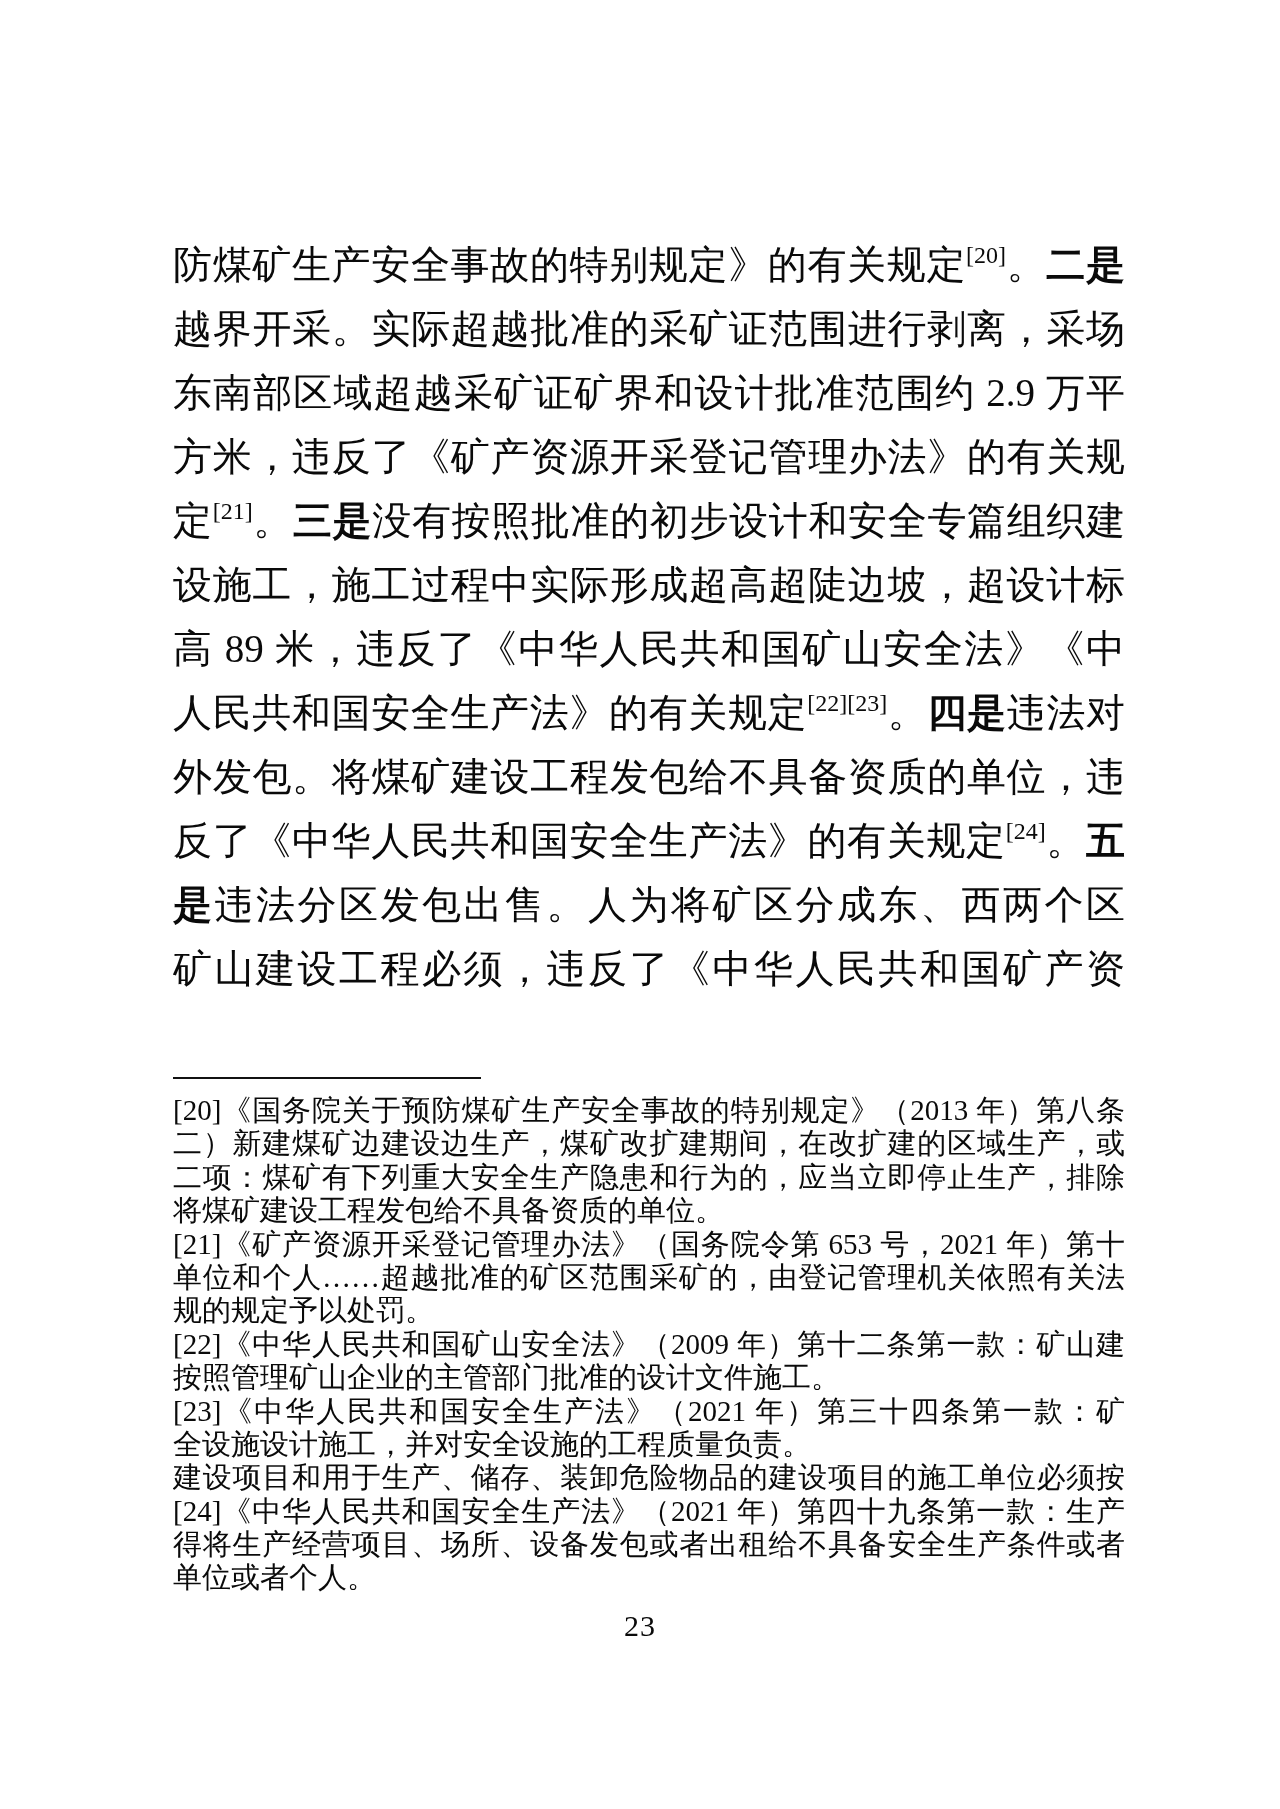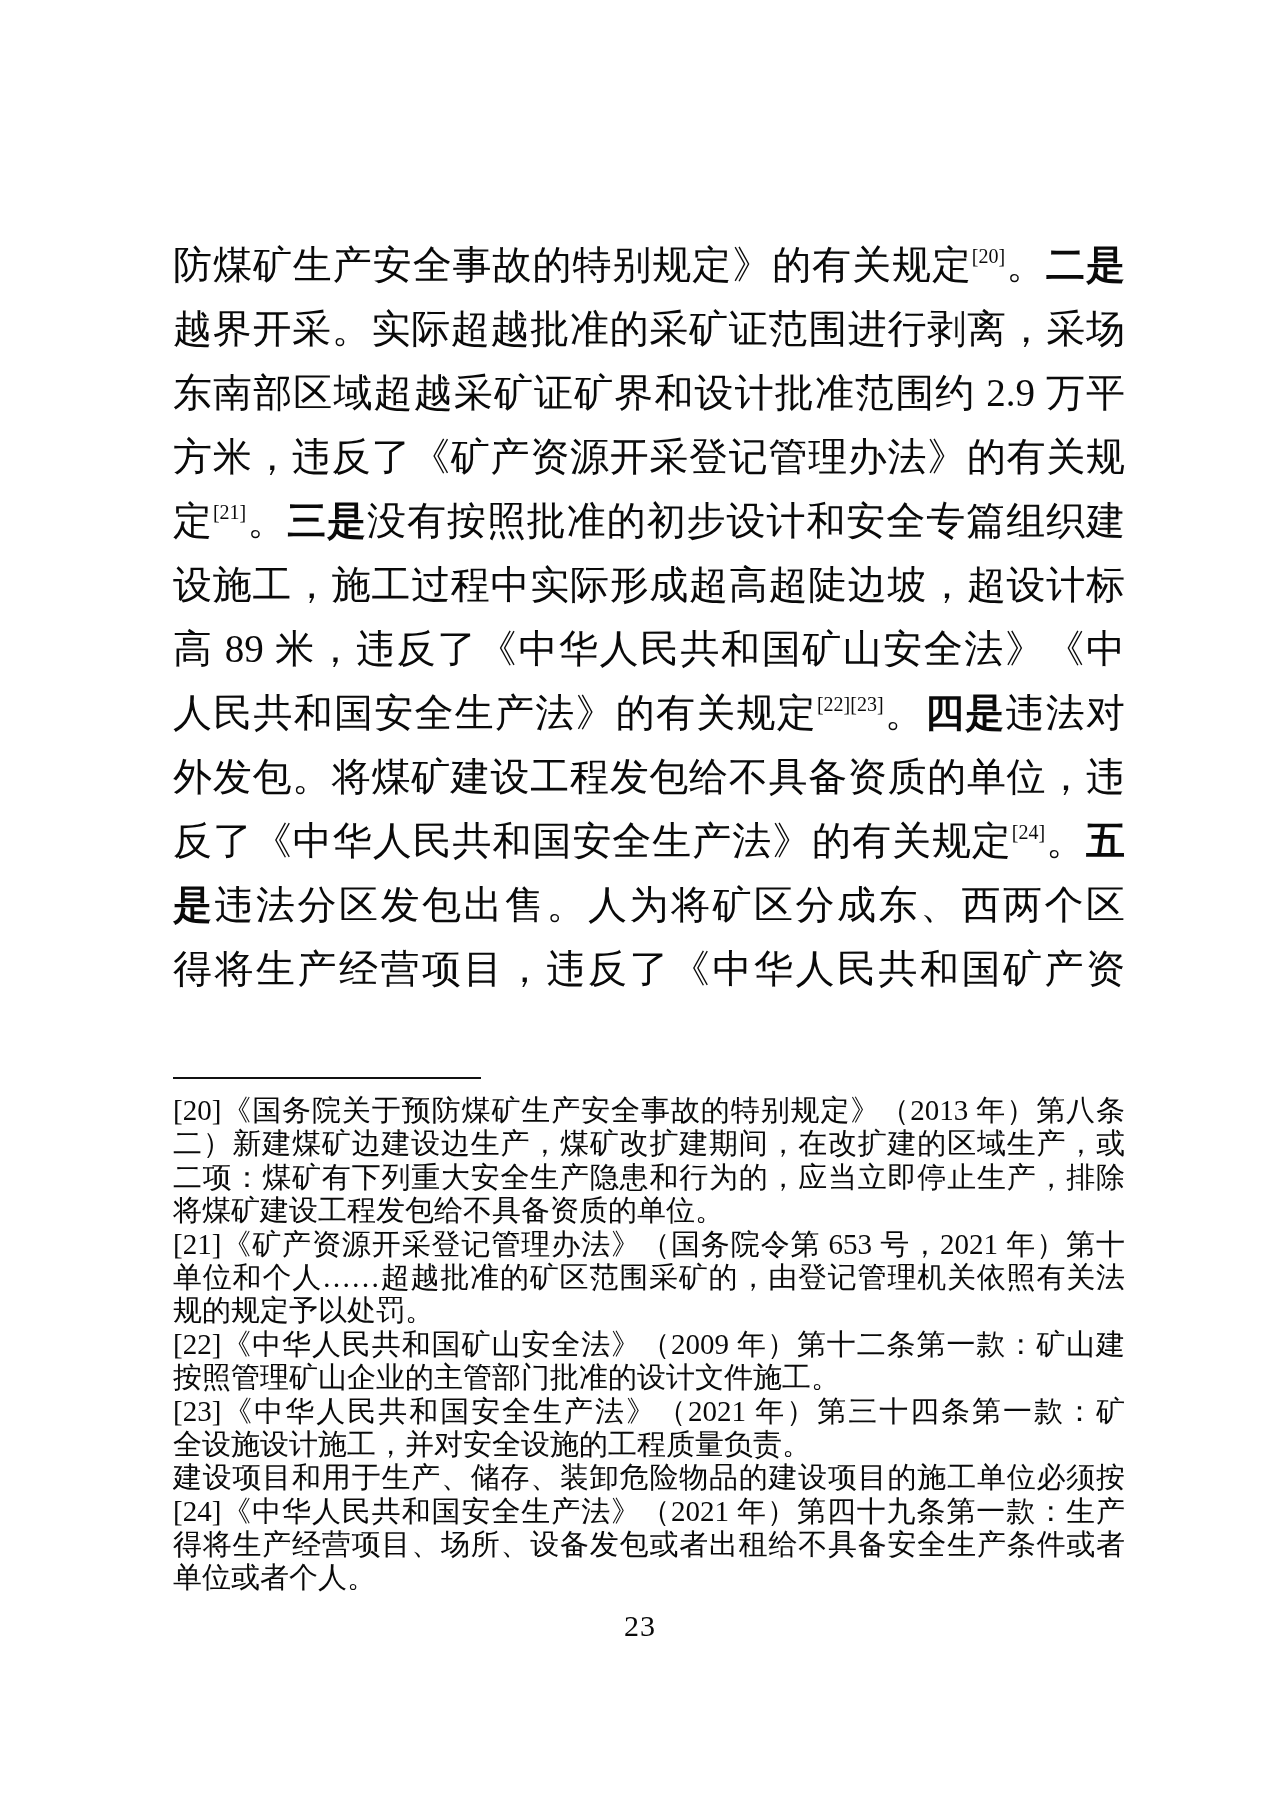--- a/index.html
+++ b/index.html
@@ -15,21 +15,21 @@
   .line{
     text-align:justify;text-align-last:justify;
     height:64px;overflow:hidden;
   }
   .seg-normal{}
   .seg-bold{
     font-weight:900;
     font-family:Liberation Sans, sans-serif;
   }
   .seg-sup{
-    font-size:20px;
+    font-size:24px;
     vertical-align:15px;
     line-height:0;
   }
   .fn-sep{
     position:absolute;left:173px;top:1077px;width:308px;height:0;
     border-top:2px solid #111;
   }
   .footnotes{
     position:absolute;left:173px;top:1094px;width:952px;
     font-size:29px;line-height:33.4px;
@@ -53,21 +53,21 @@
       <div class="line"><span class="seg-normal">越界开采。实际超越批准的采矿证范围进行剥离，采场</span></div>
       <div class="line"><span class="seg-normal">东南部区域超越采矿证矿界和设计批准范围约 2.9 万平</span></div>
       <div class="line"><span class="seg-normal">方米，违反了《矿产资源开采登记管理办法》的有关规</span></div>
       <div class="line"><span class="seg-normal">定</span><span class="seg-sup">[21]</span><span class="seg-normal">。</span><span class="seg-bold">三是</span><span class="seg-normal">没有按照批准的初步设计和安全专篇组织建</span></div>
       <div class="line"><span class="seg-normal">设施工，施工过程中实际形成超高超陡边坡，超设计标</span></div>
       <div class="line"><span class="seg-normal">高 89 米，违反了《中华人民共和国矿山安全法》《中华</span></div>
       <div class="line"><span class="seg-normal">人民共和国安全生产法》的有关规定</span><span class="seg-sup">[22][23]</span><span class="seg-normal">。</span><span class="seg-bold">四是</span><span class="seg-normal">违法对</span></div>
       <div class="line"><span class="seg-normal">外发包。将煤矿建设工程发包给不具备资质的单位，违</span></div>
       <div class="line"><span class="seg-normal">反了《中华人民共和国安全生产法》的有关规定</span><span class="seg-sup">[24]</span><span class="seg-normal">。</span><span class="seg-bold">五</span></div>
       <div class="line"><span class="seg-bold">是</span><span class="seg-normal">违法分区发包出售。人为将矿区分成东、西两个区域，</span></div>
-      <div class="line"><span class="seg-normal">得将生产经营项目，违反了《中华人民共和国矿产资</span></div>
+      <div class="line"><span class="seg-normal">矿山建设工程必须，违反了《中华人民共和国矿产资</span></div>
     </div>
   <div class="fn-sep"></div>
   <div class="footnotes">
       <div class="fline"><span class="seg-normal">[20]《国务院关于预防煤矿生产安全事故的特别规定》（2013 年）第八条第二款第十</span></div>
       <div class="fline"><span class="seg-normal">二）新建煤矿边建设边生产，煤矿改扩建期间，在改扩建的区域生产，或者在其他区</span></div>
       <div class="fline"><span class="seg-normal">二项：煤矿有下列重大安全生产隐患和行为的，应当立即停止生产，排除隐患：（十</span></div>
       <div class="fline last"><span class="seg-normal">将煤矿建设工程发包给不具备资质的单位。</span></div>
       <div class="fline"><span class="seg-normal">[21]《矿产资源开采登记管理办法》（国务院令第 653 号，2021 年）第十七条：任何</span></div>
       <div class="fline"><span class="seg-normal">单位和个人……超越批准的矿区范围采矿的，由登记管理机关依照有关法律、行政法</span></div>
       <div class="fline last"><span class="seg-normal">规的规定予以处罚。</span></div>

